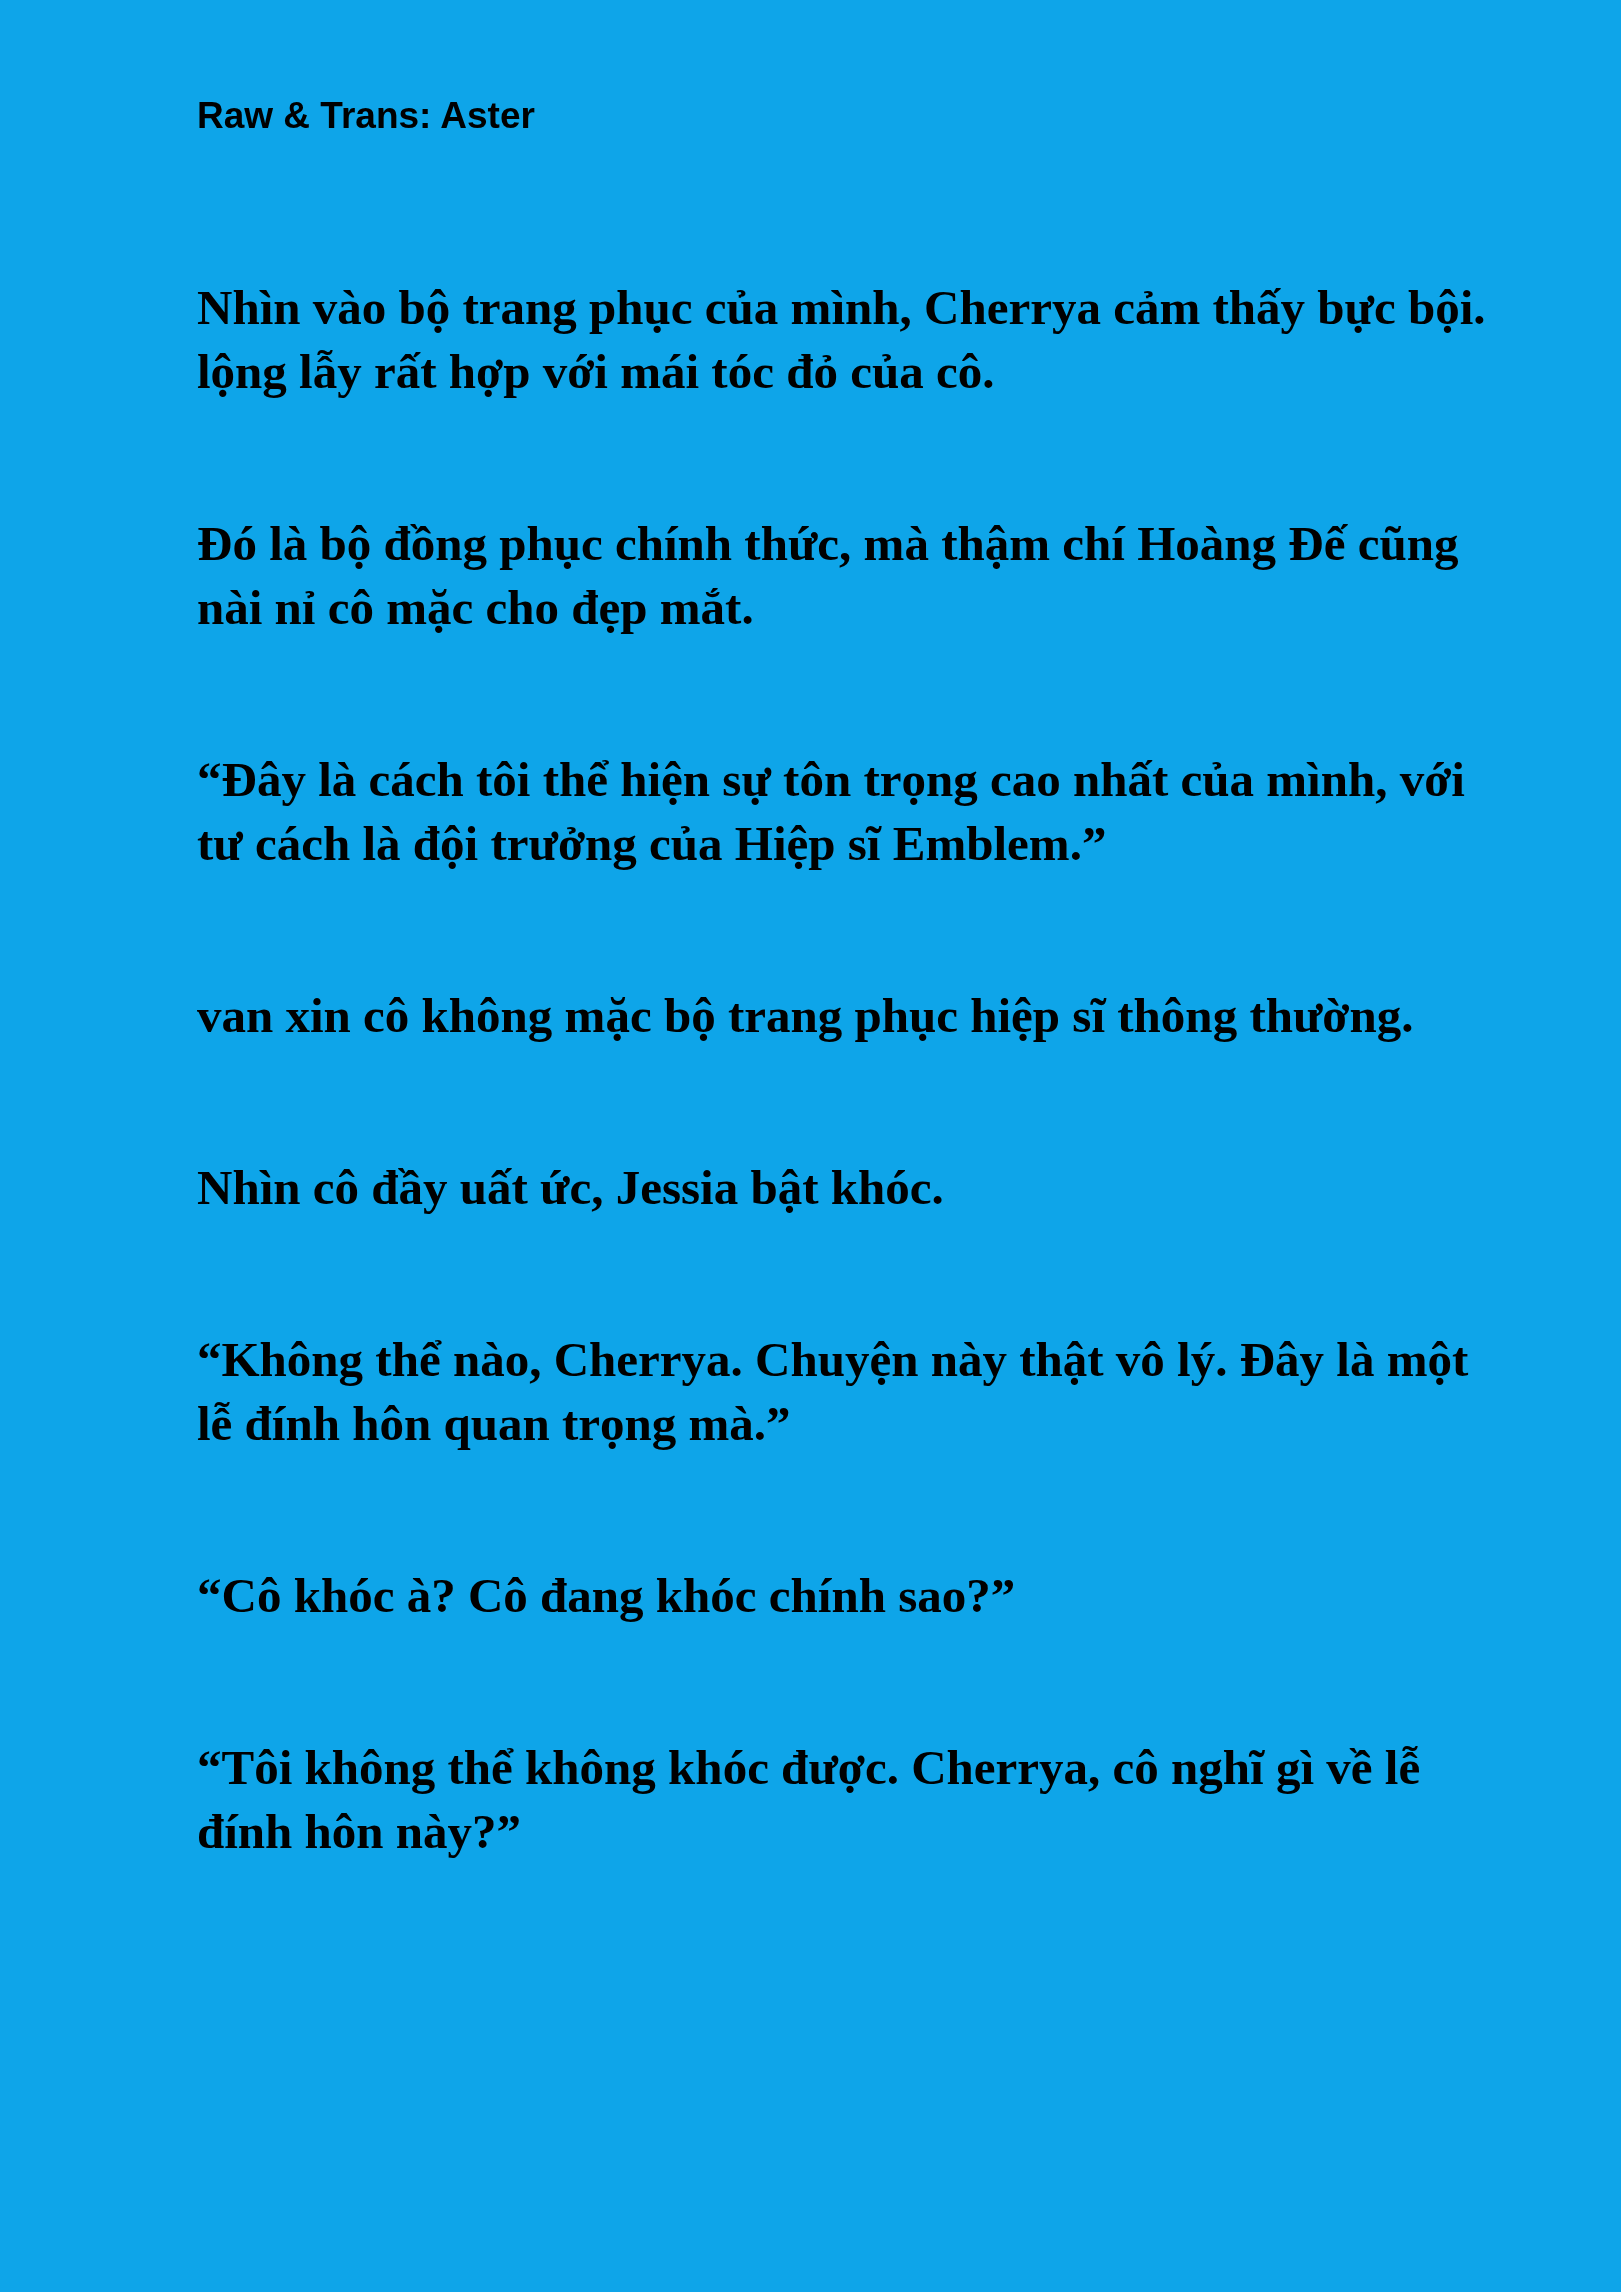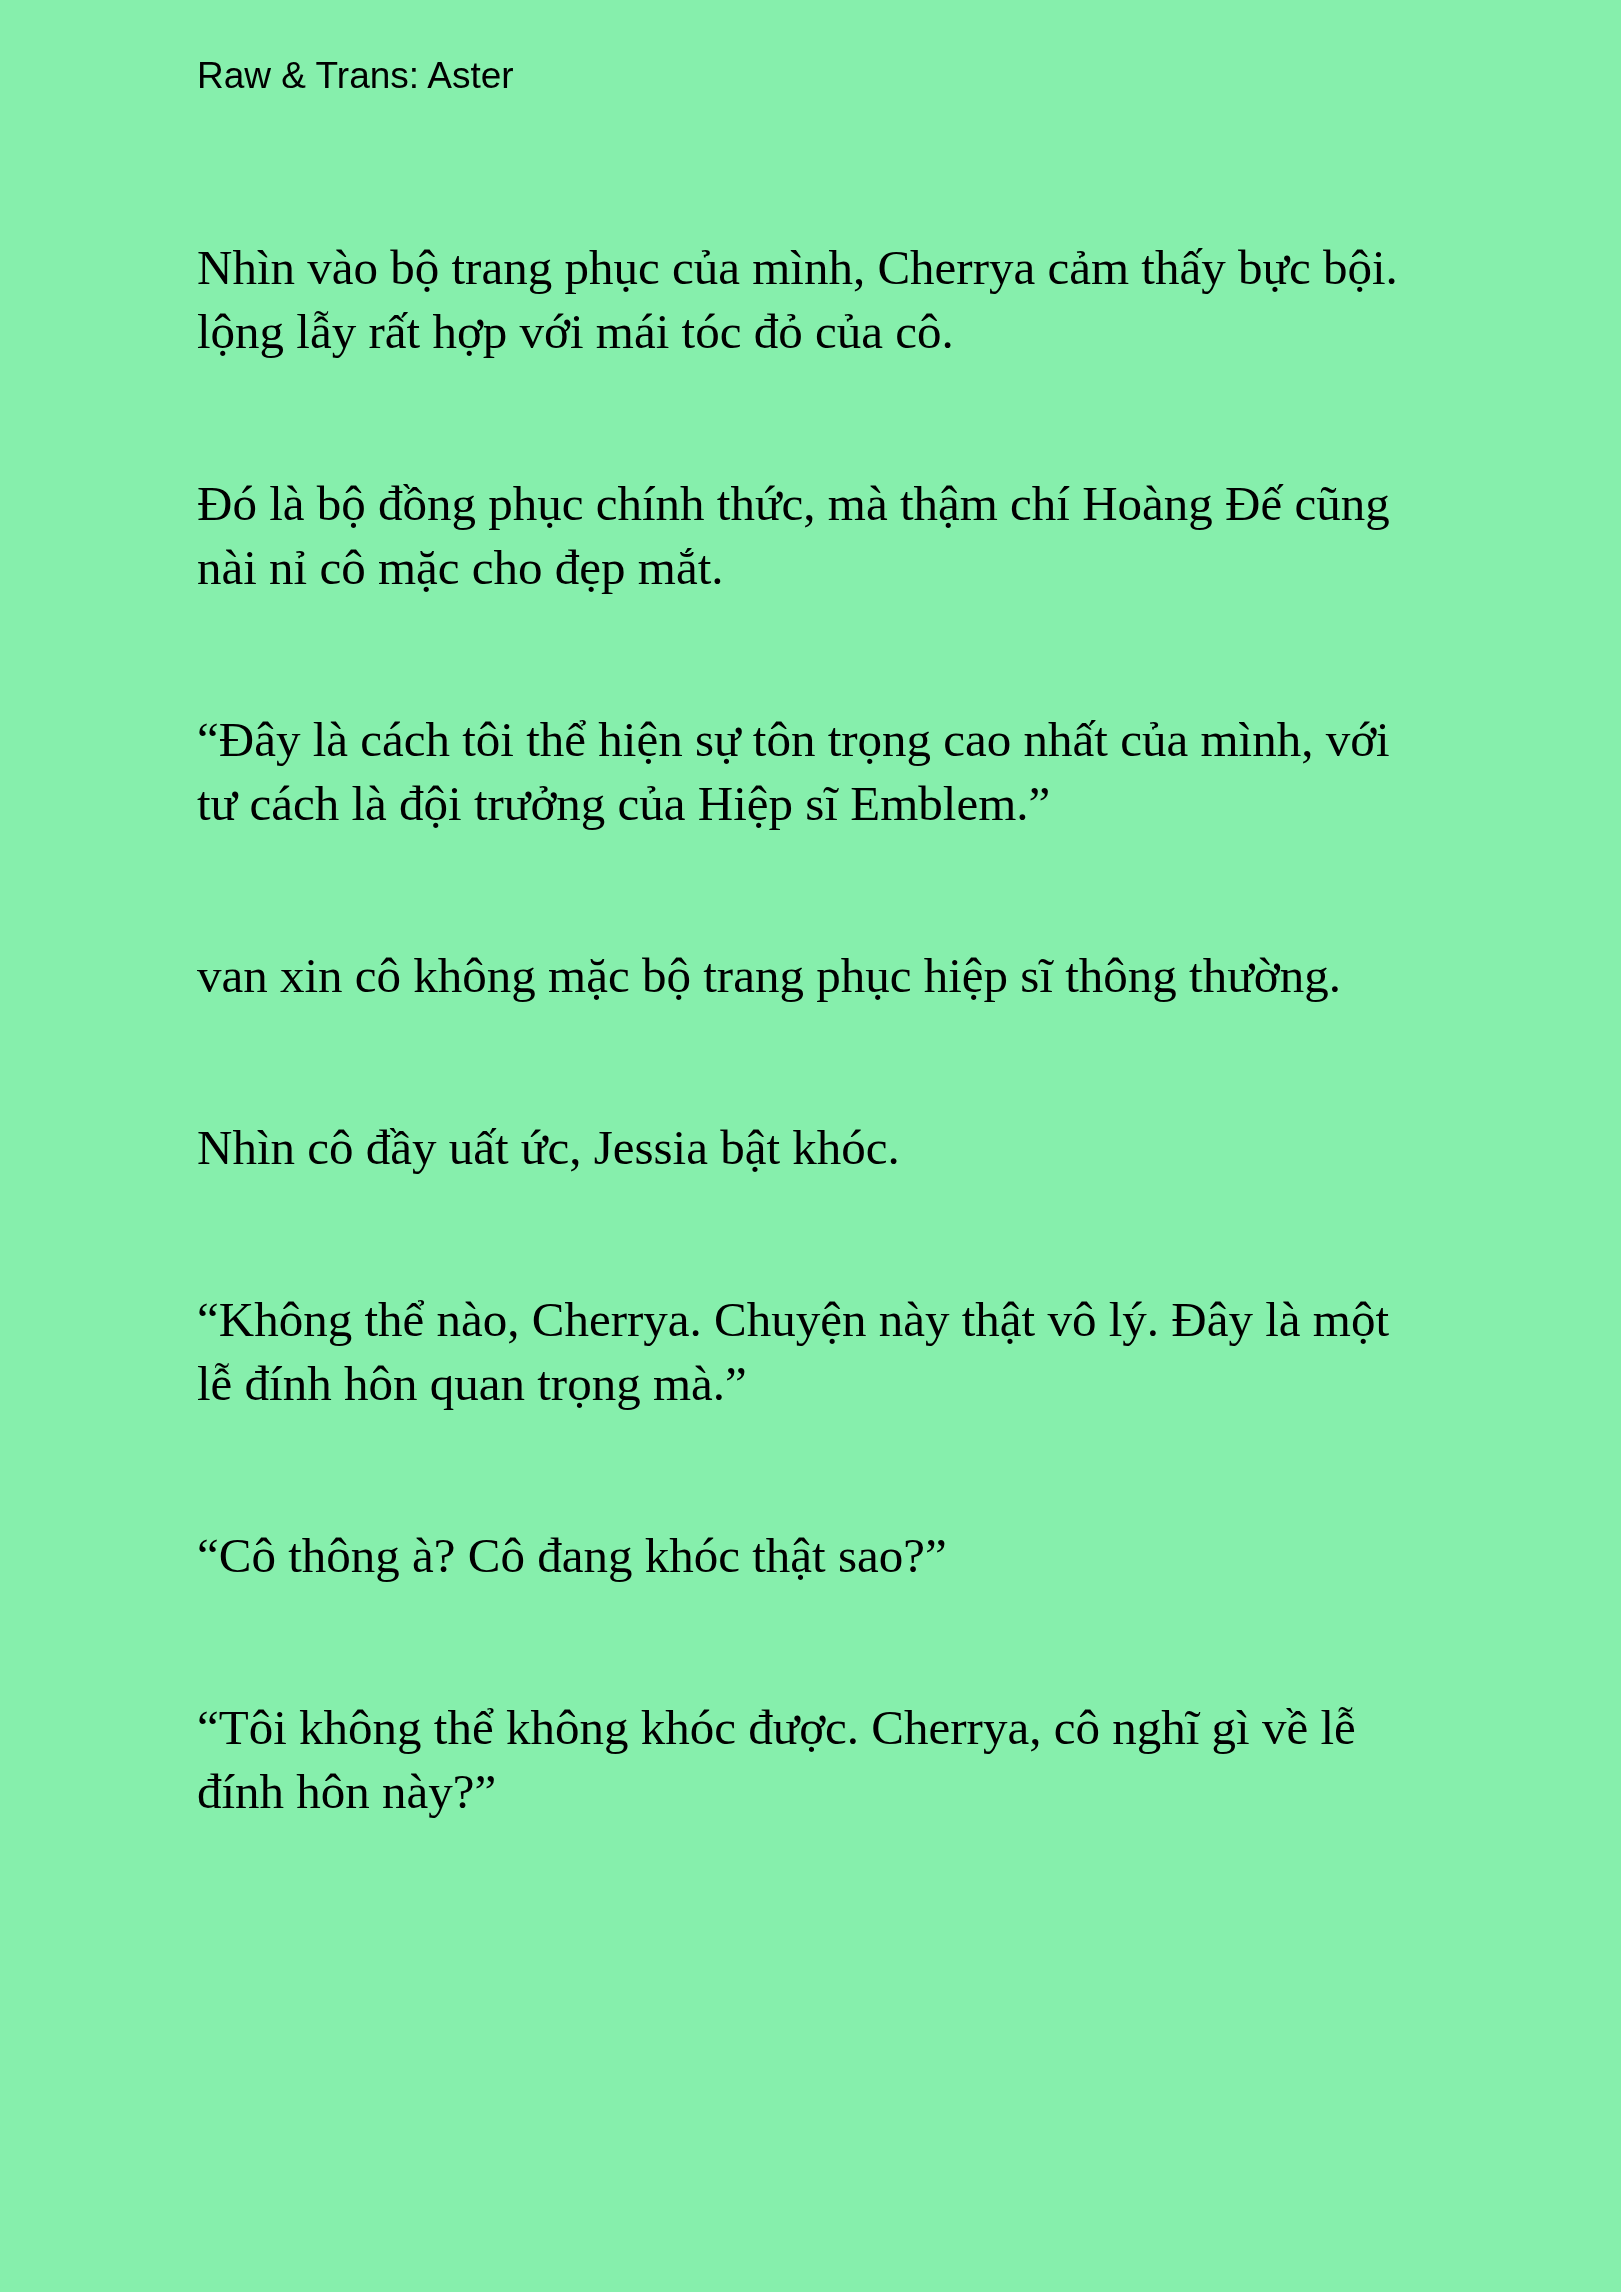--- a/index.html
+++ b/index.html
@@ -4,25 +4,26 @@
 <style>
   html, body {
     margin: 0;
     padding: 0;
     background: #ffffff;
   }
   .page {
     position: relative;
     width: 1621px;
     height: 2293px;
-    background: #86efac;
+    background: #0ea5e9;
     color: #000000;
     box-sizing: border-box;
-    padding: 53px 147px 0 197px;
+    padding: 93px 147px 0 197px;
     overflow: hidden;
+    font-weight: bold;
   }
   .doc-header {
     font-family: "Liberation Sans", sans-serif;
     font-size: 37px;
     line-height: 45px;
     color: #000000;
     margin: 0 0 138px 0;
     white-space: nowrap;
   }
   .doc-body {
@@ -66,21 +67,21 @@
         <span class="text-line">van xin cô không mặc bộ trang phục hiệp sĩ thông thường.</span>
       </p>
       <p class="paragraph">
         <span class="text-line">Nhìn cô đầy uất ức, Jessia bật khóc.</span>
       </p>
       <p class="paragraph">
         <span class="text-line">“Không thể nào, Cherrya. Chuyện này thật vô lý. Đây là một</span>
         <span class="text-line">lễ đính hôn quan trọng mà.”</span>
       </p>
       <p class="paragraph">
-        <span class="text-line">“Cô thông à? Cô đang khóc thật sao?”</span>
+        <span class="text-line">“Cô khóc à? Cô đang khóc chính sao?”</span>
       </p>
       <p class="paragraph">
         <span class="text-line">“Tôi không thể không khóc được. Cherrya, cô nghĩ gì về lễ</span>
         <span class="text-line">đính hôn này?”</span>
       </p>
     </div>
 </div>
 
 
 </body></html>

